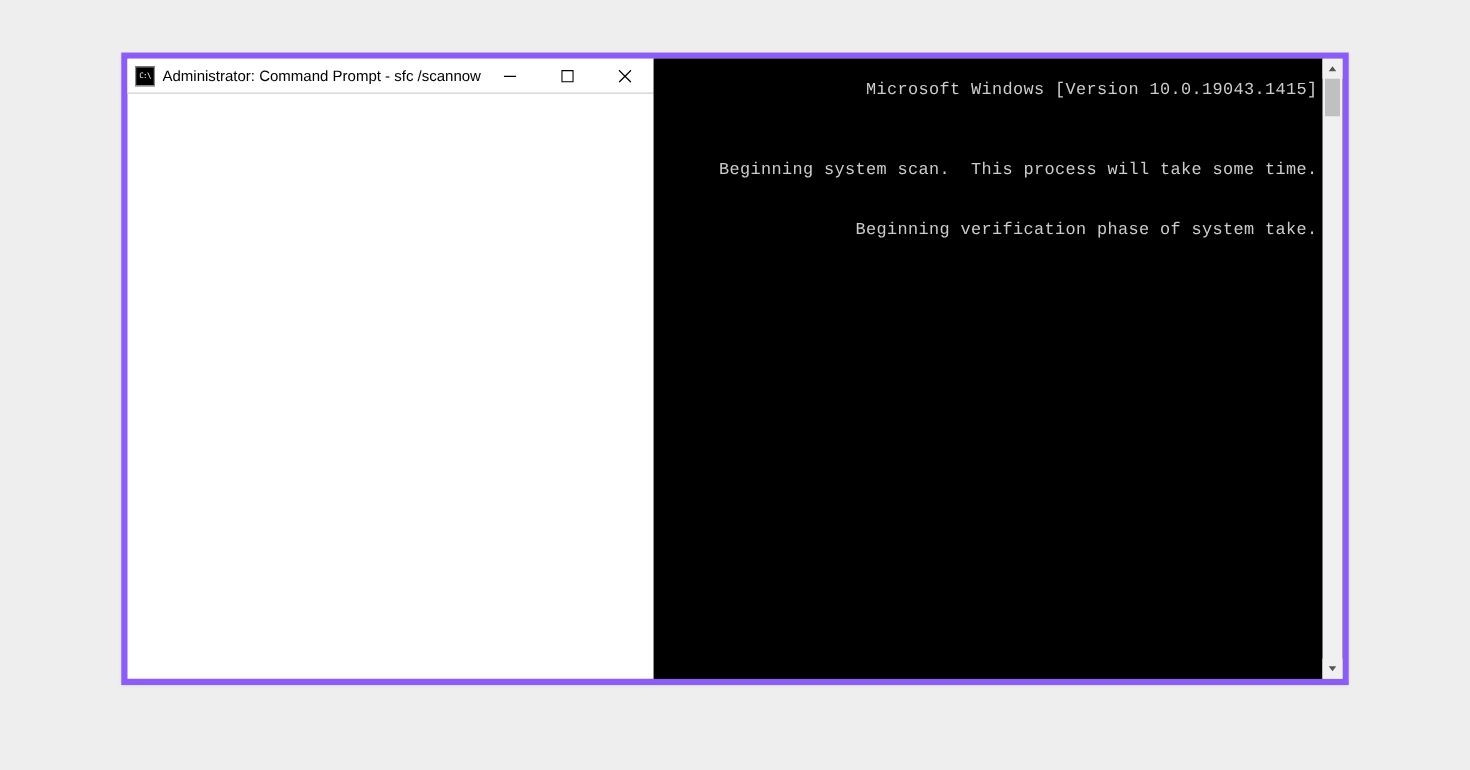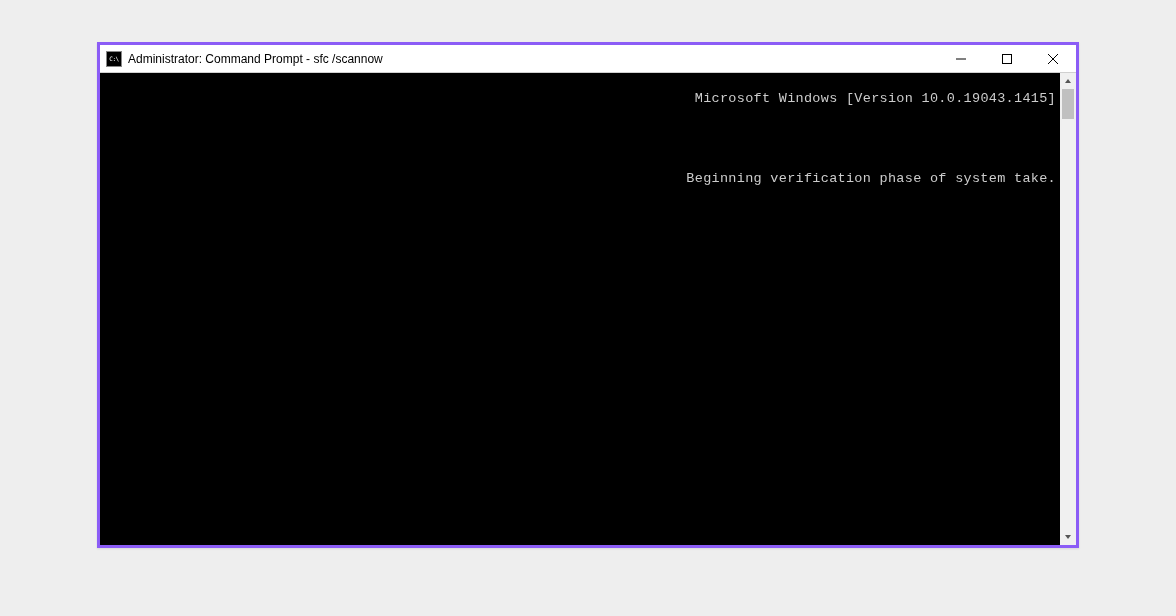--- a/index.html
+++ b/index.html
@@ -16,23 +16,22 @@
       display: flex;
       align-items: flex-start;
       justify-content: center;
       padding-top: 42px;
     }
     
     .window {
       width: 982px;
       height: 506px;
       background: #ffffff;
-      border: 3px solid #8b5cf6;
-      display: flex;
-      flex-direction: column;
+      border: 5px solid #8b5cf6;
+      display: flex;
       box-shadow: 0 1px 2px rgba(0,0,0,0.1);
     }
     
     .titlebar {
       height: 28px;
       background: #ffffff;
       display: flex;
       align-items: center;
       border-bottom: 1px solid #d0d0d0;
       user-select: none;
@@ -179,20 +178,21 @@
         </svg>
       </button>
     </div>
   </div>
 
   <div class="terminal-area">
     <div class="terminal">
 <div class="terminal-line">Microsoft Windows [Version 10.0.19043.1415]</div>
 <div class="terminal-line"></div>
 <div class="terminal-line"></div>
+<div class="terminal-line">Beginning system scan.  This process will take some time.</div>
 <div class="terminal-line"></div>
 <div class="terminal-line">Beginning verification phase of system take.</div>
     </div>
     <div class="scrollbar">
       <div class="scroll-arrow up">
         <svg viewBox="0 0 8 8">
           <polygon points="4,2 7,6 1,6" fill="#555"></polygon>
         </svg>
       </div>
       <div class="scroll-thumb"></div>

